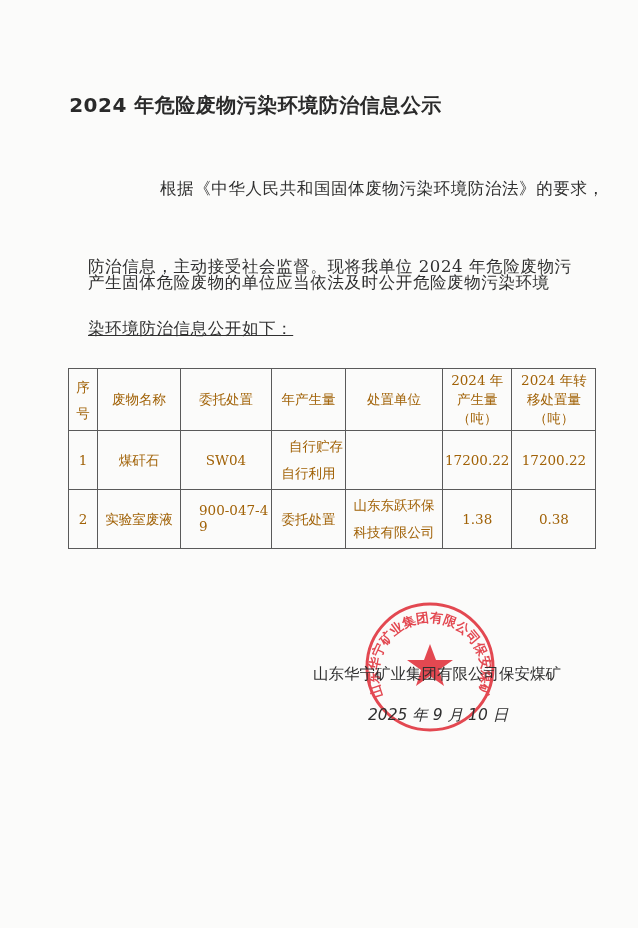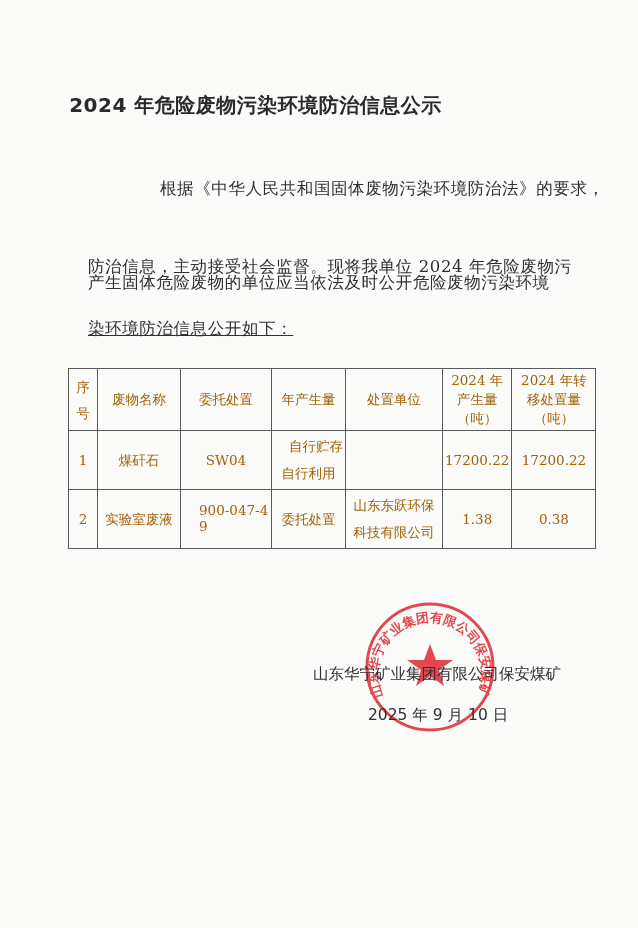--- a/index.html
+++ b/index.html
@@ -41,20 +41,21 @@
   .sign-unit {
     position: absolute; left: 313px; top: 664px;
     font-size: 15.5px; color: #2f2f2f; white-space: nowrap;
     z-index: 2;
   }
   .sign-date {
     position: absolute; left: 368px; top: 705px;
     font-family: "DejaVu Sans", "Liberation Sans", sans-serif;
     font-size: 15.5px; color: #2f2f2f; white-space: nowrap;
     z-index: 2;
+    font-style: italic;
   }
   .seal {
     position: absolute; left: 363px; top: 600px;
     width: 134px; height: 134px; z-index: 1; opacity: 0.88;
   }
 </style>
 </head>
 <body>
 
 <div class="title">2024 年危险废物污染环境防治信息公示</div>

